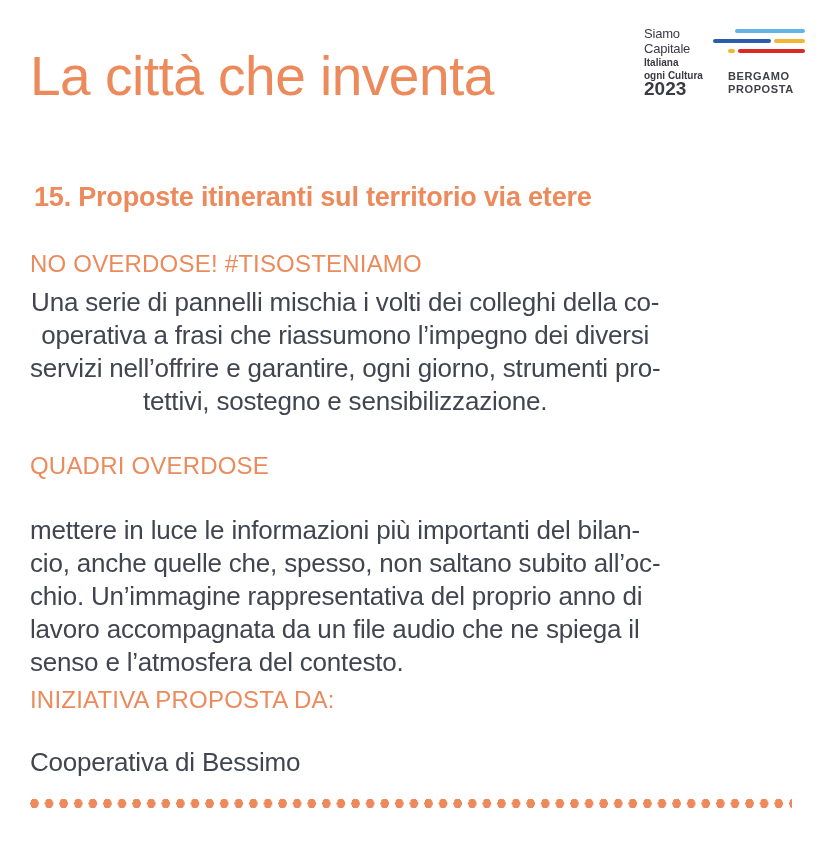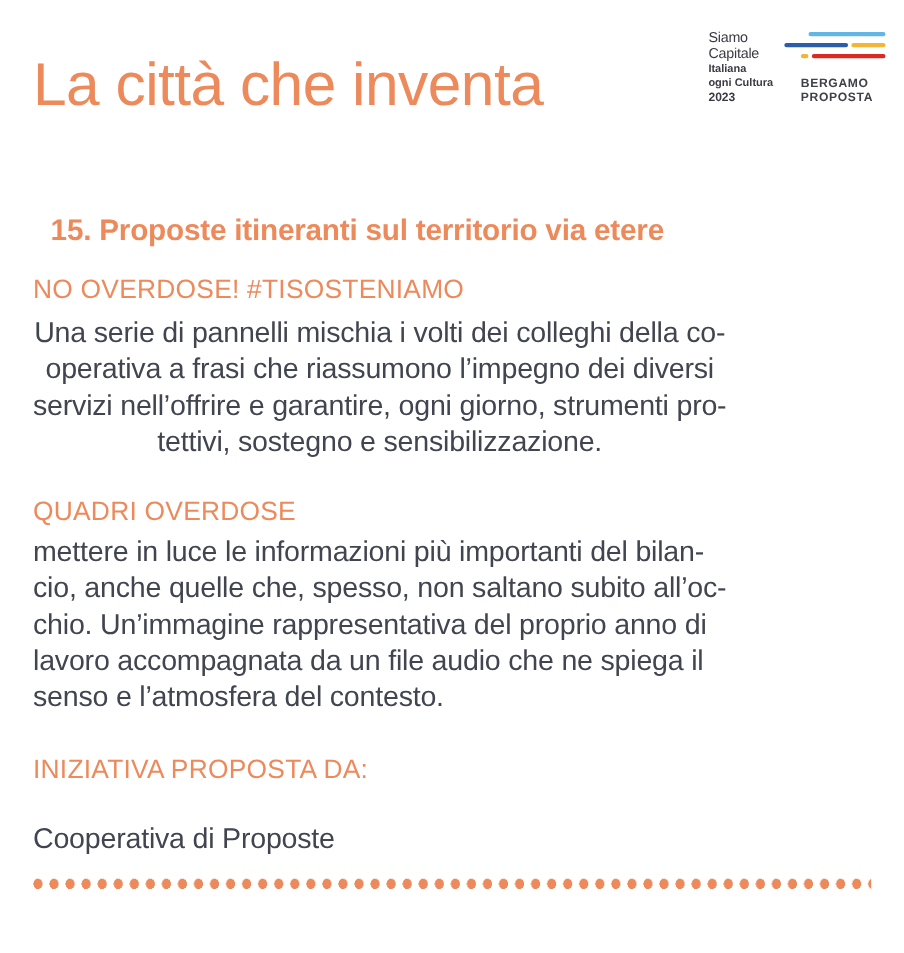--- a/index.html
+++ b/index.html
@@ -19,37 +19,37 @@
     line-height: 60px;
     color: var(--accent);
     text-align: right;
   }
 
   
   .logo { position: absolute; left: 644px; top: 26px; width: 178px; height: 80px; }
   .logo-col { position: absolute; left: 0; top: 0; color: var(--logo-text); }
   .logo-row-bold   { font-size: 13px; font-weight: 400; line-height: 15px; letter-spacing: -0.2px; }
   .logo-row-reg    { font-size: 10px; font-weight: 700; line-height: 13px; }
-  .logo-row-year   { font-size: 11px; font-weight: 700; line-height: 14px; }
+  .logo-row-year   { font-size: 19px; font-weight: 700; line-height: 14px; }
   .logo-lines { position: absolute; left: 0; top: 0; width: 822px; height: 0; }
   .lline { position: absolute; height: 4px; border-radius: 3px; }
   .lline.lightblue { left: 735px; top: 29px; width: 70px; background: var(--line-lightblue); }
   .lline.darkblue  { left: 713px; top: 39px; width: 58px; background: var(--line-darkblue); }
   .lline.yellowseg { left: 774px; top: 39px; width: 31px; background: var(--line-yellow); }
   .lline.yellowdot { left: 728px; top: 49px; width: 7px;  background: var(--line-yellow); }
   .lline.red       { left: 738px; top: 49px; width: 67px; background: var(--line-red); }
   .logo-cities {
     position: absolute; left: 84px; top: 44px;
     font-size: 11px; font-weight: 700; letter-spacing: 0.6px;
     line-height: 13px; color: #3f4048;
   }
 
   .section-heading {
     position: absolute; left: 30px; top: 176px;
-    margin: 16px;
+    margin: 4px;
     font-size: 27px; font-weight: 700; letter-spacing: -0.2px;
     line-height: 34px;
     color: var(--accent);
   }
 
   .sub-heading {
     position: absolute; left: 30px;
     font-size: 24px; font-weight: 400; letter-spacing: 0.2px;
     line-height: 32px;
     color: var(--accent);
@@ -59,21 +59,21 @@
   .sub-iniziativa  { top: 684px; }
 
   .para {
     position: absolute; left: 30px;
     font-size: 26px; font-weight: 400; letter-spacing: -0.2px;
     line-height: 33px;
     color: var(--body-text);
     white-space: pre-line;
   }
   .para-1 { top: 286px; text-align: center; }
-  .para-2 { top: 485px; }
+  .para-2 { top: 514px; }
   .proposer { top: 746px; white-space: normal; }
 
   .dots {
     position: absolute; left: 30px; top: 798px;
     width: 762px; height: 11px;
     background-image: radial-gradient(ellipse 4.2px 4.8px at 4.5px 5.5px, var(--accent) 97%, transparent 100%);
     background-size: 14.6px 11px;
     background-repeat: repeat-x;
   }
 </style>
@@ -115,17 +115,17 @@
 tettivi, sostegno e sensibilizzazione.</div>
 
   <div class="sub-heading sub-quadri">QUADRI OVERDOSE</div>
   <div class="para para-2">mettere in luce le informazioni più importanti del bilan-
 cio, anche quelle che, spesso, non saltano subito all’oc-
 chio. Un’immagine rappresentativa del proprio anno di
 lavoro accompagnata da un file audio che ne spiega il
 senso e l’atmosfera del contesto.</div>
 
   <div class="sub-heading sub-iniziativa">INIZIATIVA PROPOSTA DA:</div>
-  <div class="para proposer">Cooperativa di Proposte</div>
+  <div class="para proposer">Cooperativa di Bessimo</div>
 
   <div class="dots"></div>
 
 </div>
 
 </body></html>

